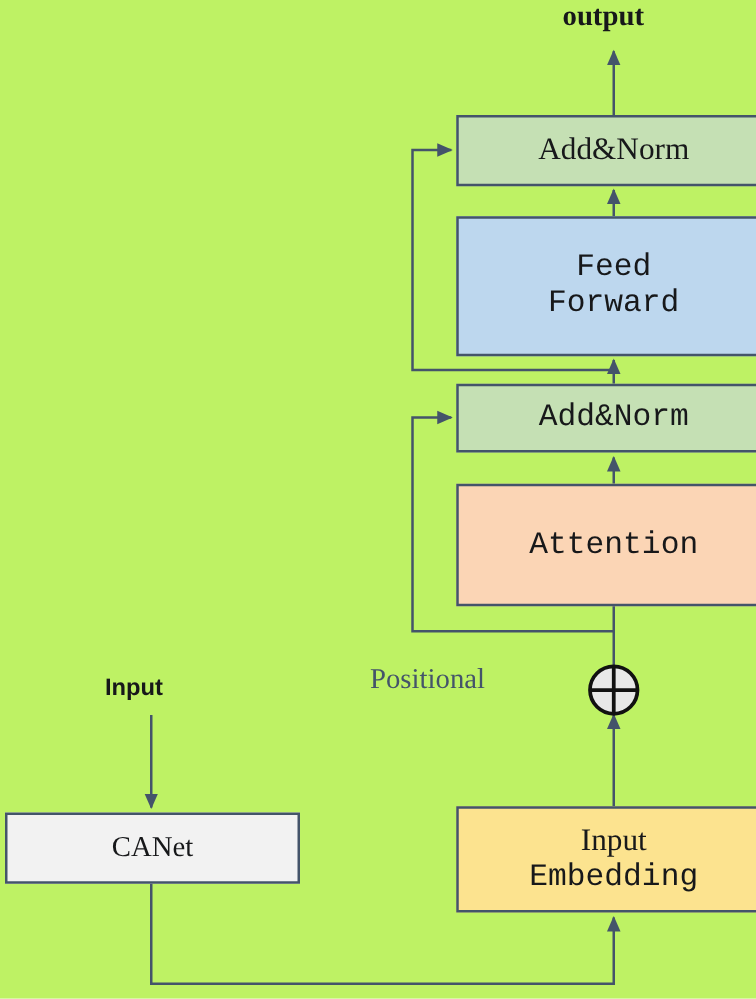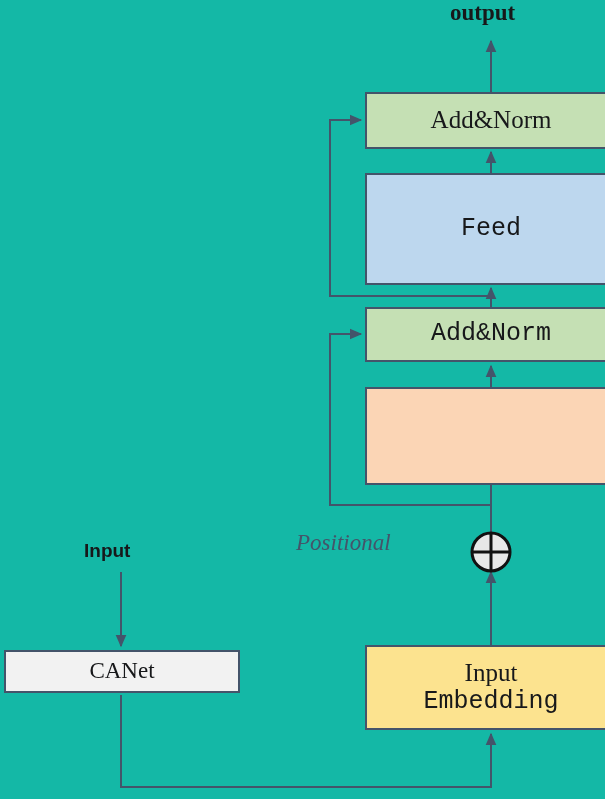--- a/index.html
+++ b/index.html
@@ -4,21 +4,21 @@
 <style>
   html, body {
     margin: 0;
     padding: 0;
     background: #ffffff;
   }
   #diagram-root {
     position: relative;
     width: 605px;
     height: 799px;
-    background: #14b8a6;
+    background: #bef264;
     overflow: hidden;
     font-family: "Liberation Sans", sans-serif;
   }
   #edges-layer {
     position: absolute;
     left: 0;
     top: 0;
     width: 605px;
     height: 799px;
     pointer-events: none;
@@ -61,21 +61,21 @@
     left: 365px; top: 387px; width: 252px; height: 98px;
     background: #fbd5b5;
     font-size: 25px;
   }
   #node-input-embedding {
     left: 365px; top: 645px; width: 252px; height: 85px;
     background: #fce38f;
     font-size: 25px;
   }
   #node-canet {
-    left: 4px; top: 650px; width: 236px; height: 43px;
+    left: 4px; top: 650px; width: 236px; height: 57px;
     background: #f2f2f2;
     font-size: 23px;
   }
 
   
   .free-label {
     position: absolute;
     white-space: nowrap;
   }
   #label-output {
@@ -92,21 +92,20 @@
     font-size: 19px;
     color: #17181a;
   }
   #label-positional-encoding {
     left: 296px; top: 528px;
     font-family: "Liberation Serif", serif;
     font-size: 23px;
     color: #44546a;
     line-height: 1.28;
     text-align: left;
-    font-style: italic;
   }
 </style>
 </head>
 <body>
 
 <div id="diagram-root">
 
   <svg id="edges-layer" viewBox="0 0 605 799">
     <defs>
       <marker id="arrowhead" markerWidth="7" markerHeight="7" refX="5.6" refY="3" orient="auto" markerUnits="strokeWidth">
@@ -151,27 +150,29 @@
   <div class="free-label" id="label-positional-encoding">
     <span class="node-line">Positional</span>
   </div>
 
   <div class="node-box" id="node-addnorm-top">
     <span class="node-line serif">Add&amp;Norm</span>
   </div>
 
   <div class="node-box" id="node-feed-forward">
     <span class="node-line sans">Feed</span>
+    <span class="node-line sans">Forward</span>
   </div>
 
   <div class="node-box" id="node-addnorm-bottom">
     <span class="node-line sans">Add&amp;Norm</span>
   </div>
 
   <div class="node-box" id="node-multihead-attention">
+    <span class="node-line sans">Attention</span>
   </div>
 
   <div class="node-box" id="node-input-embedding">
     <span class="node-line serif">Input</span>
     <span class="node-line sans">Embedding</span>
   </div>
 
   <div class="node-box" id="node-canet">
     <span class="node-line serif">CANet</span>
   </div>

